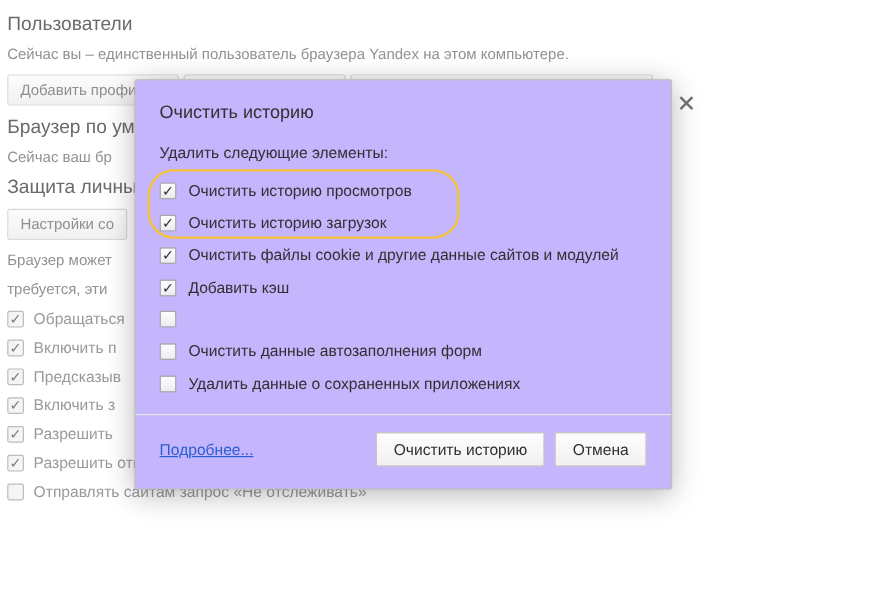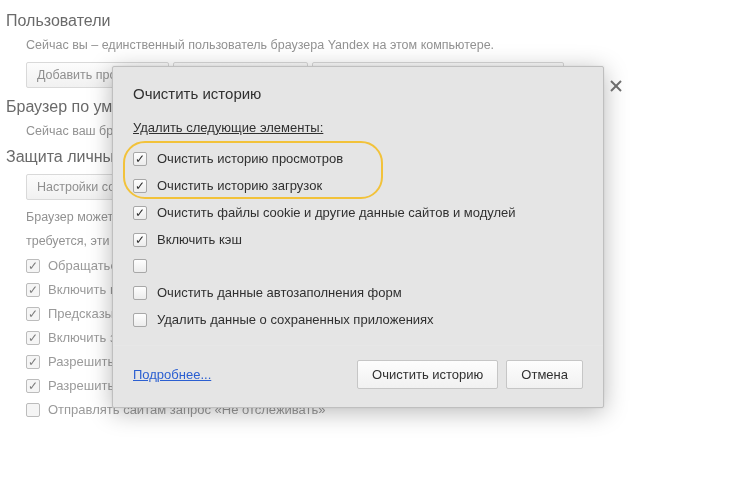--- a/index.html
+++ b/index.html
@@ -19,21 +19,21 @@
     width: 733px; height: 501px;
     padding: 6px 0 0 6px;
     color: #888888;
   }
   .bg h3 {
     font-size: 16px;
     font-weight: normal;
     color: #6a6a6a;
     margin: 6px 0 8px 0;
   }
-  .bg .indent { margin-left: 20px; }
+  .bg .indent { }
   .bg p { margin: 4px 0 10px 0; font-size: 12.5px; color: #929292; }
   .bg .btn-row { display: flex; gap: 4px; margin-bottom: 10px; }
   .bg .fake-btn {
     border: 1px solid #d9d9d9;
     background: linear-gradient(#fcfcfc,#f1f1f1);
     padding: 5px 10px;
     font-size: 12.5px;
     color: #8f8f8f;
     border-radius: 2px;
     cursor: default;
@@ -62,22 +62,22 @@
   .overlay-scrim {
     position: absolute;
     left: 0; top: 0; width: 100%; height: 100%;
     background: rgba(255,255,255,0.0);
   }
 
   
   .dialog {
     position: absolute;
     left: 112px; top: 66px;
-    width: 492px;
-    background: #e5e5e5;
+    width: 448px;
+    background: #c4b5fd;
     border: 1px solid #bfbfbf;
     box-shadow: 0 4px 24px rgba(0,0,0,0.28), 0 0 0 1px rgba(0,0,0,0.02);
     border-radius: 2px;
     padding: 18px 20px 18px 20px;
   }
   .dialog .close {
     position: absolute;
     right: -24px; top: 12px;
     width: 18px; height: 18px;
     cursor: pointer;
@@ -91,21 +91,20 @@
     margin: 0 0 18px 0;
     font-weight: normal;
   }
   .dlg-row {
     display: flex;
     align-items: flex-start;
     gap: 24px;
     margin-bottom: 16px;
     font-size: 13px;
     color: #303030;
-    text-decoration: underline;
   }
   .select {
     border: 1px solid #c6c6c6;
     border-radius: 2px;
     background: linear-gradient(#fdfdfd,#f1f1f1);
     padding: 4px 28px 4px 10px;
     font-size: 13px;
     color: #303030;
     position: relative;
     min-width: 150px;
@@ -271,21 +270,21 @@
     <div class="opt">
       <div class="box on"></div>
       <span>Очистить историю загрузок</span>
     </div>
     <div class="opt">
       <div class="box on"></div>
       <span>Очистить файлы cookie и другие данные сайтов и модулей</span>
     </div>
     <div class="opt">
       <div class="box on"></div>
-      <span>Включить кэш</span>
+      <span>Добавить кэш</span>
     </div>
     <div class="opt">
       <div class="box"></div>
     </div>
     <div class="opt">
       <div class="box"></div>
       <span>Очистить данные автозаполнения форм</span>
     </div>
     <div class="opt">
       <div class="box"></div>

